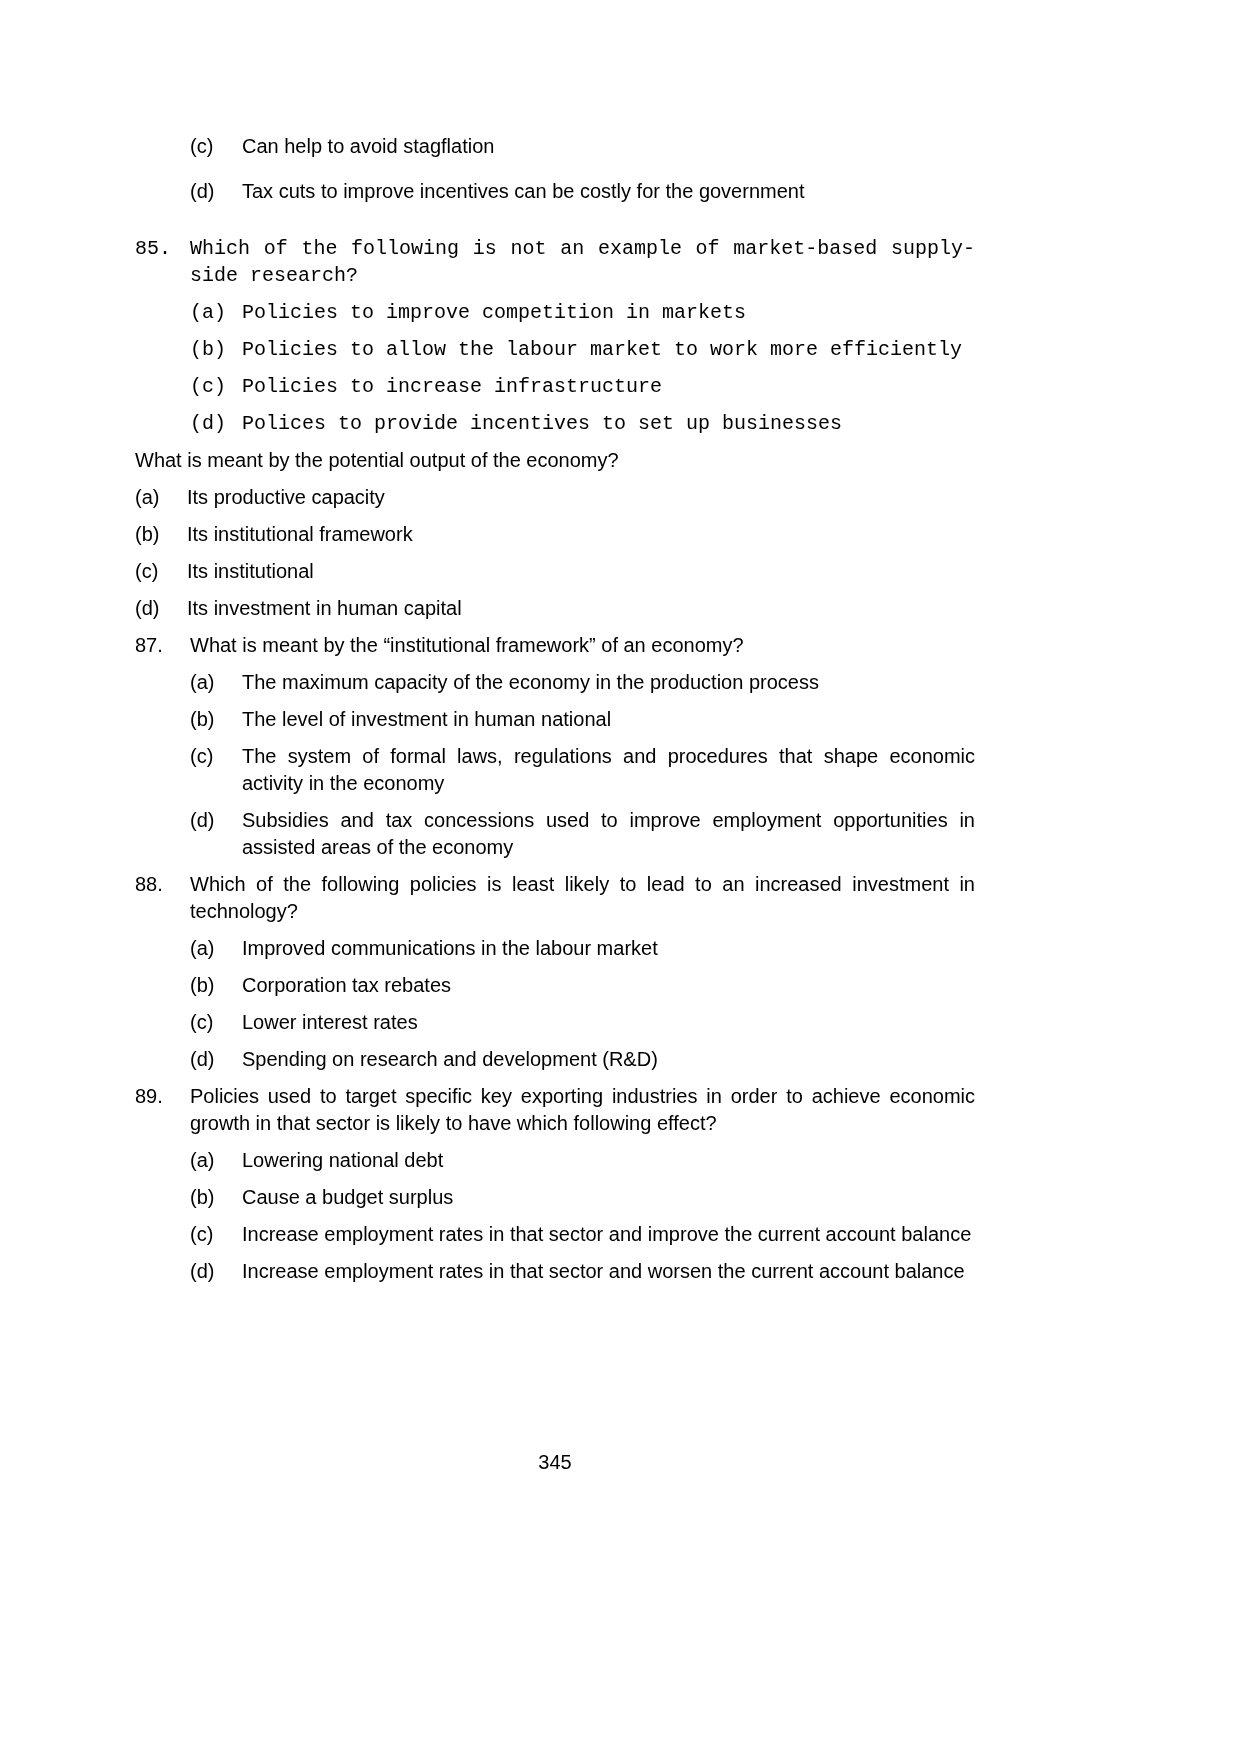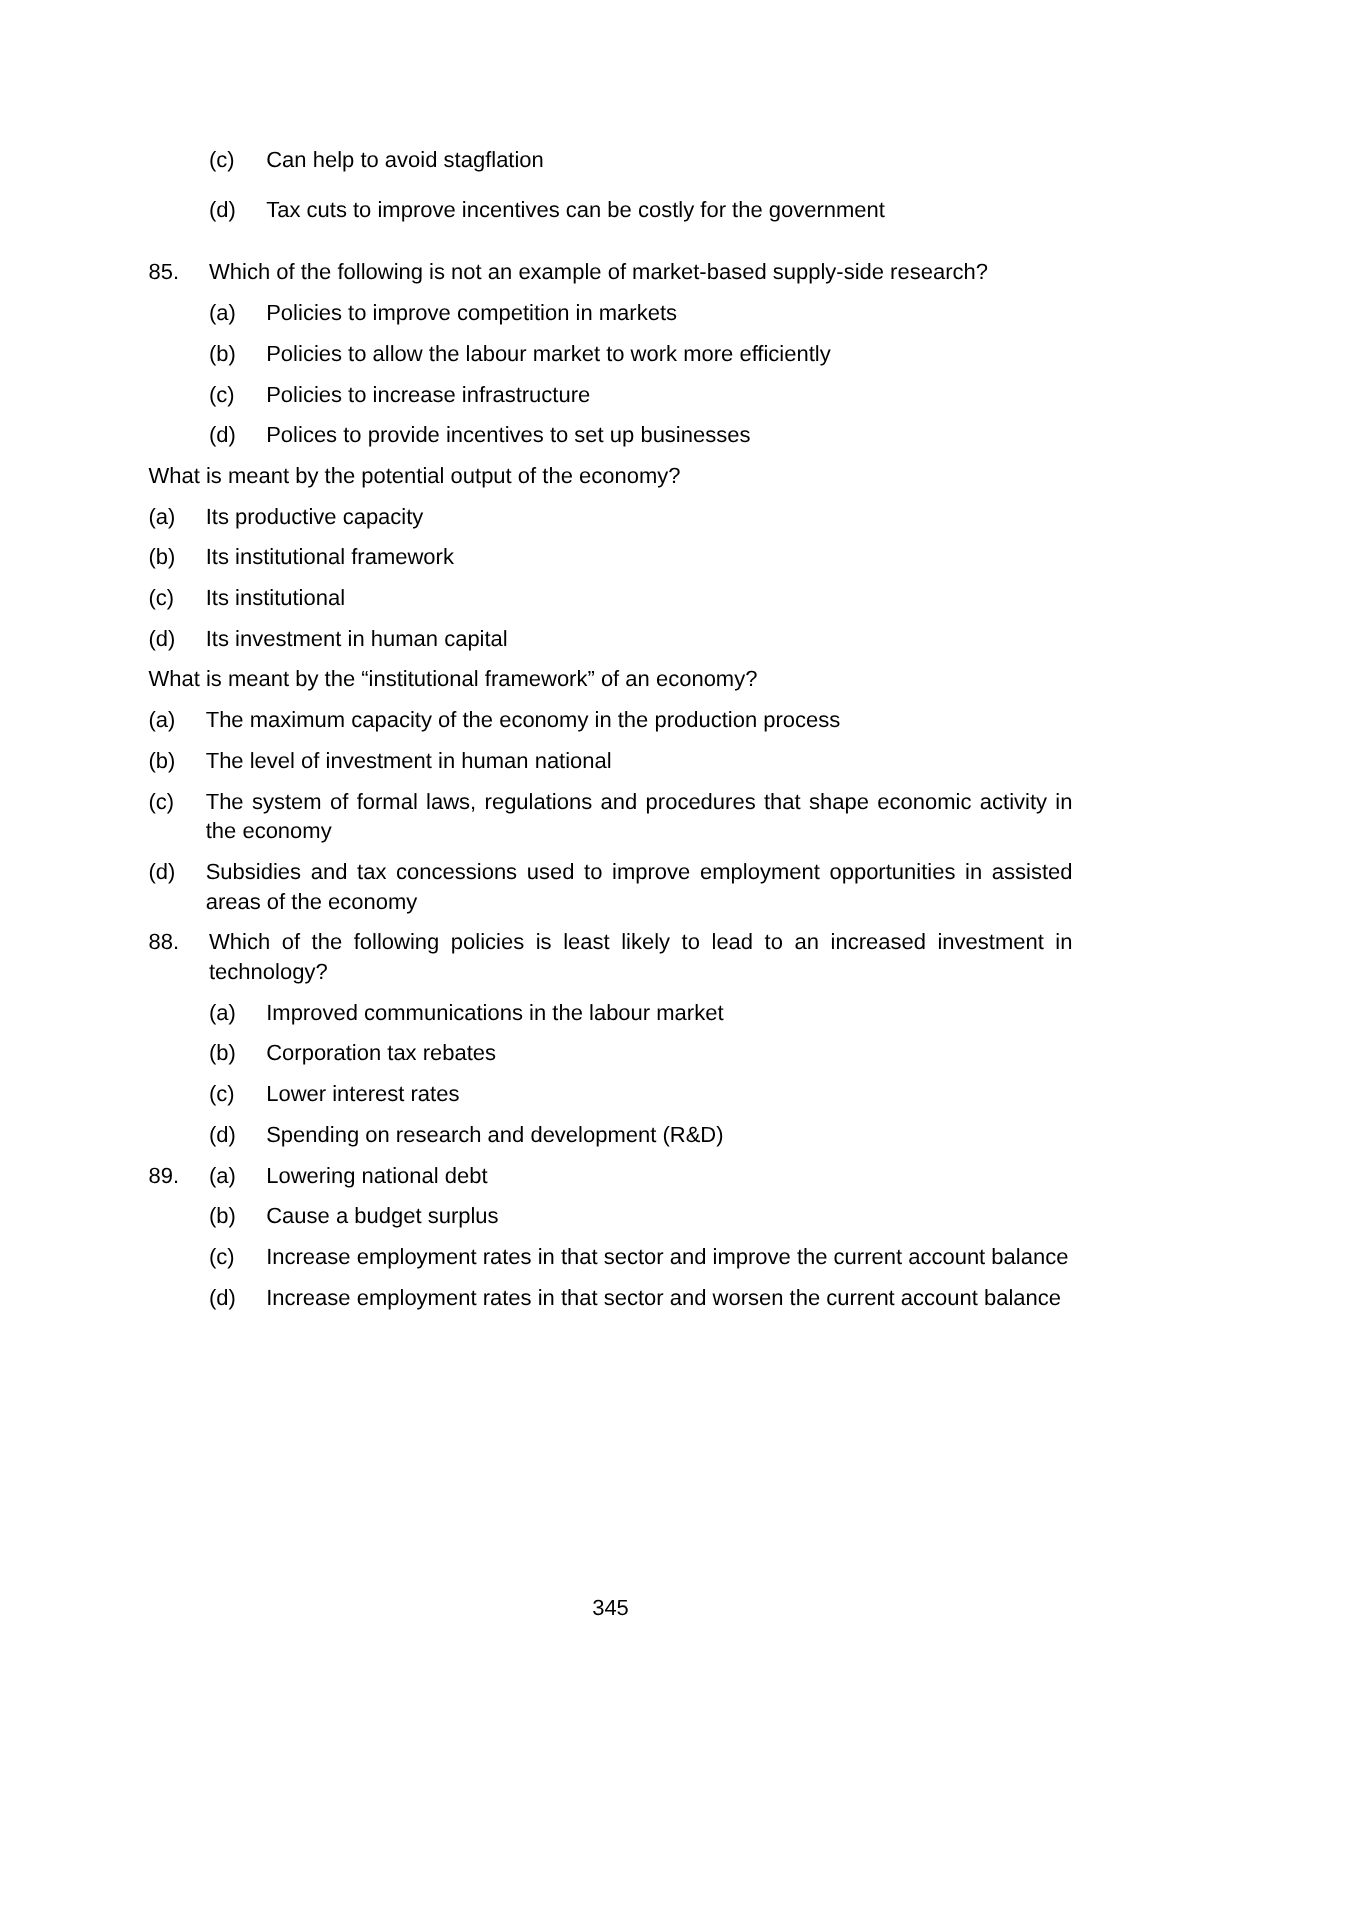--- a/index.html
+++ b/index.html
@@ -18,21 +18,21 @@
   }
   .content {
     position: absolute;
     top: 133px;
     left: 135px;
     width: 840px;
   }
   .continued { padding-left: 55px; }
   .continued .opt { margin-bottom: 18px; }
   .q { display: flex; }
-  .q.gap-top { margin-top: 30px; }
+  .q.gap-top { margin-top: 30px; font-family: Liberation Mono, monospace; }
   .qnum { flex: 0 0 55px; }
   .qbody { flex: 1 1 auto; min-width: 0; }
   .stem { text-align: justify; margin-bottom: 10px; }
   .opt { display: flex; margin-bottom: 10px; }
   .olabel { flex: 0 0 52px; }
   .otext { flex: 1 1 auto; min-width: 0; text-align: justify; }
   .pagenum {
     position: absolute;
     top: 1449px;
     left: 135px;
@@ -96,20 +96,21 @@
           <div class="otext">Its institutional</div>
         </div>
         <div class="opt">
           <div class="olabel">(d)</div>
           <div class="otext">Its investment in human capital</div>
         </div>
       </div>
     </div>
 
     <div class="q">
+      <div class="qnum">87.</div>
       <div class="qbody">
         <div class="stem">What is meant by the “institutional framework” of an economy?</div>
         <div class="opt">
           <div class="olabel">(a)</div>
           <div class="otext">The maximum capacity of the economy in the production process</div>
         </div>
         <div class="opt">
           <div class="olabel">(b)</div>
           <div class="otext">The level of investment in human national</div>
         </div>
@@ -143,20 +144,21 @@
         <div class="opt">
           <div class="olabel">(d)</div>
           <div class="otext">Spending on research and development (R&amp;D)</div>
         </div>
       </div>
     </div>
 
     <div class="q">
       <div class="qnum">89.</div>
       <div class="qbody">
+        <div class="stem">Policies used to target specific key exporting industries in order to achieve economic growth in that sector is likely to have which following effect?</div>
         <div class="opt">
           <div class="olabel">(a)</div>
           <div class="otext">Lowering national debt</div>
         </div>
         <div class="opt">
           <div class="olabel">(b)</div>
           <div class="otext">Cause a budget surplus</div>
         </div>
         <div class="opt">
           <div class="olabel">(c)</div>

